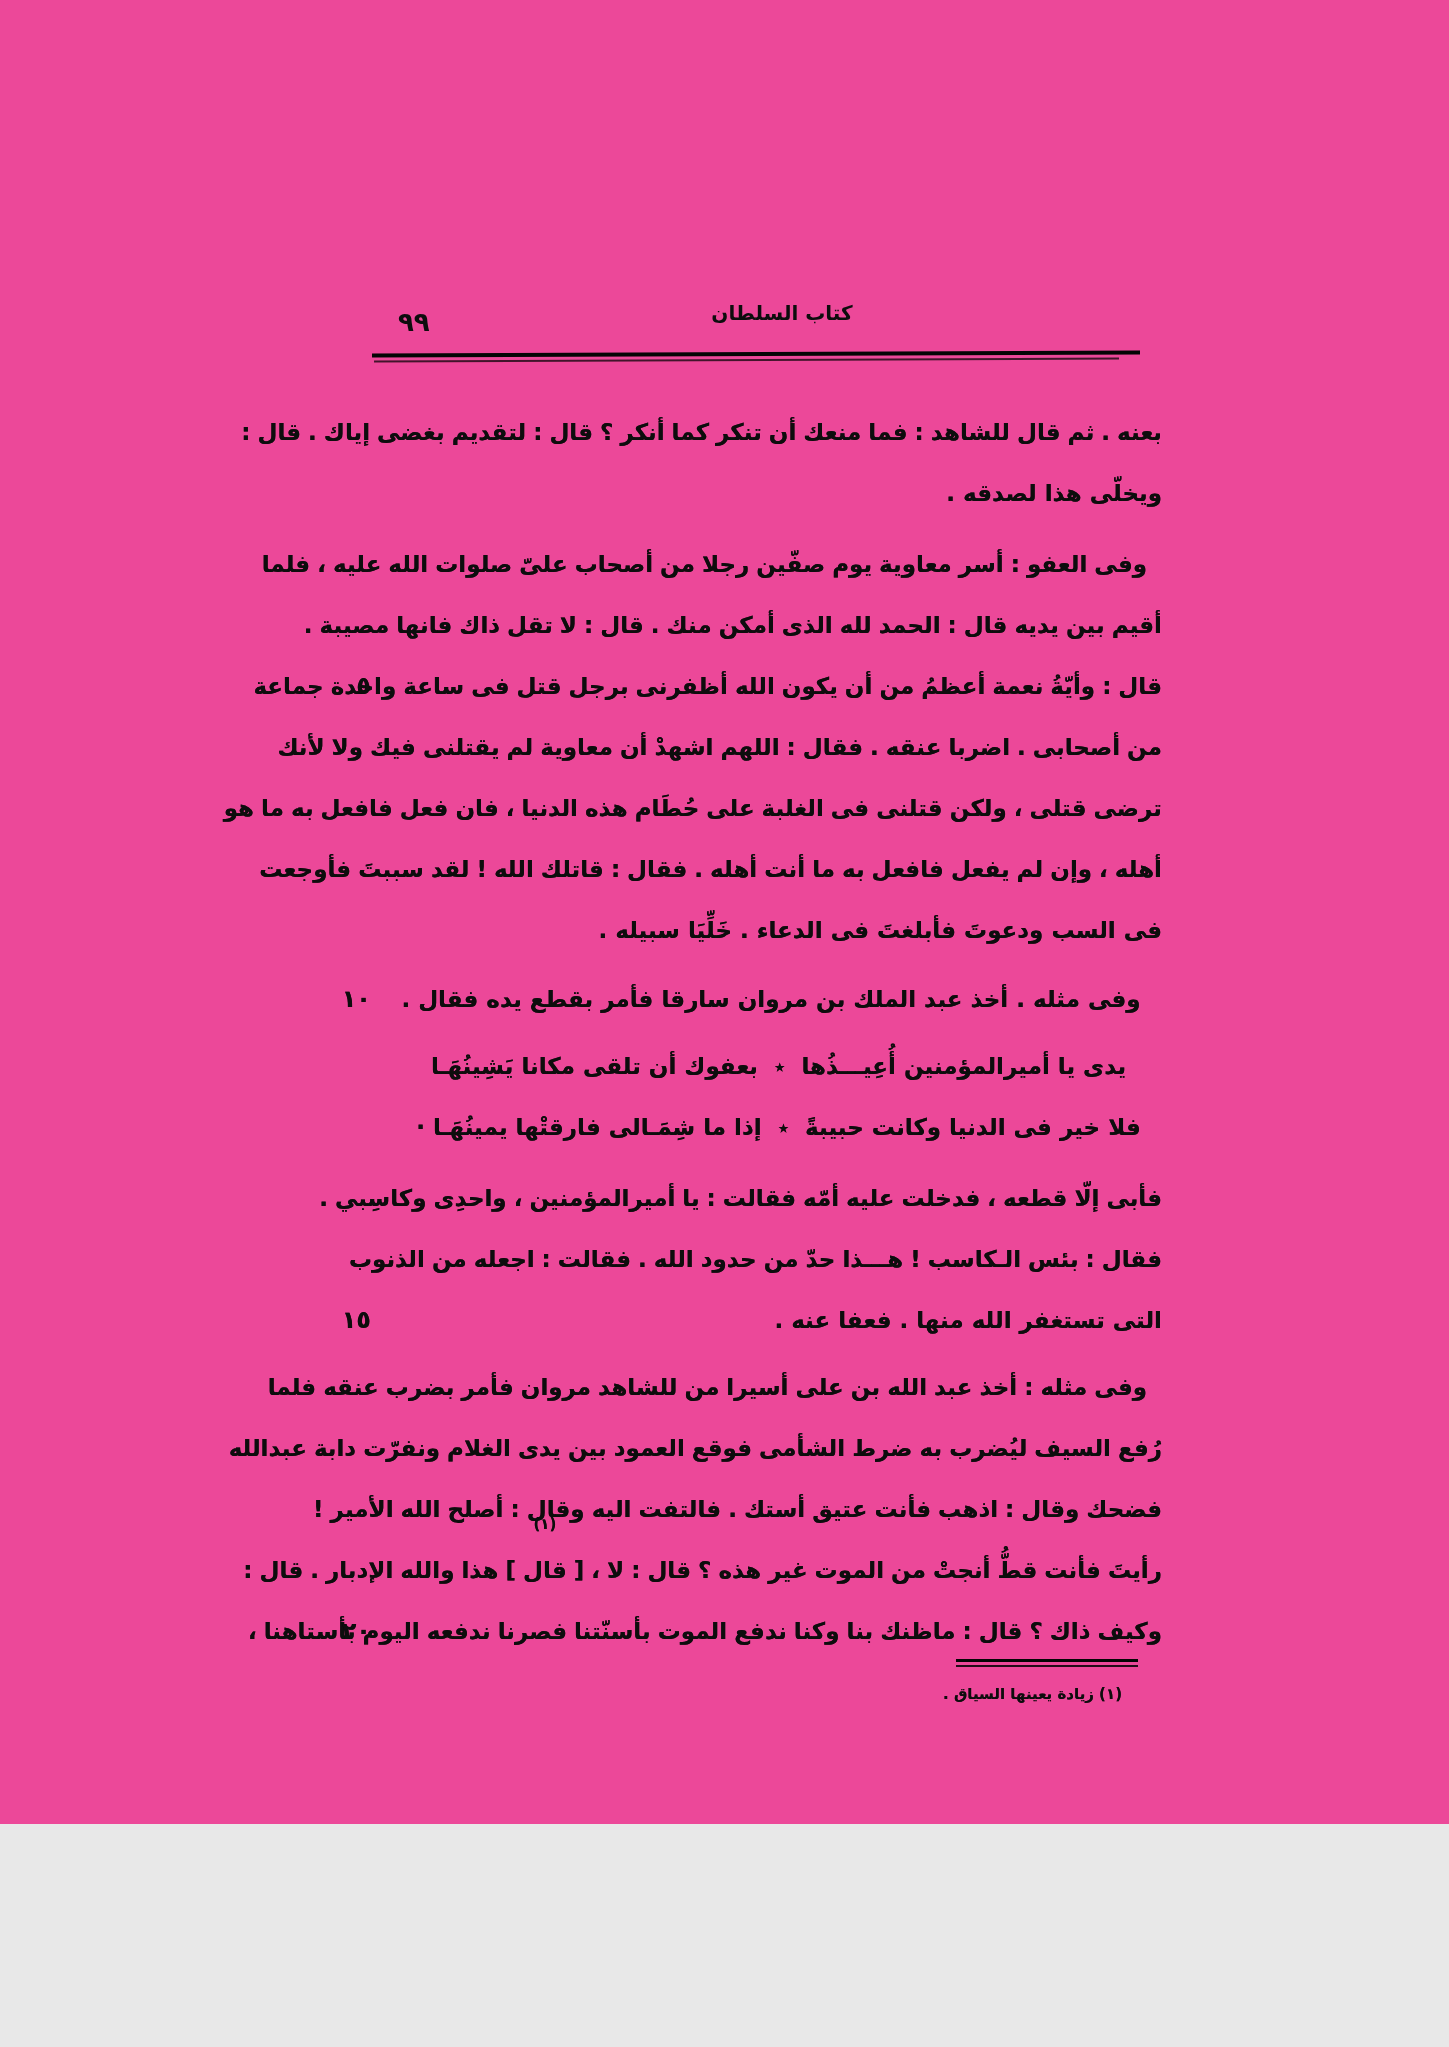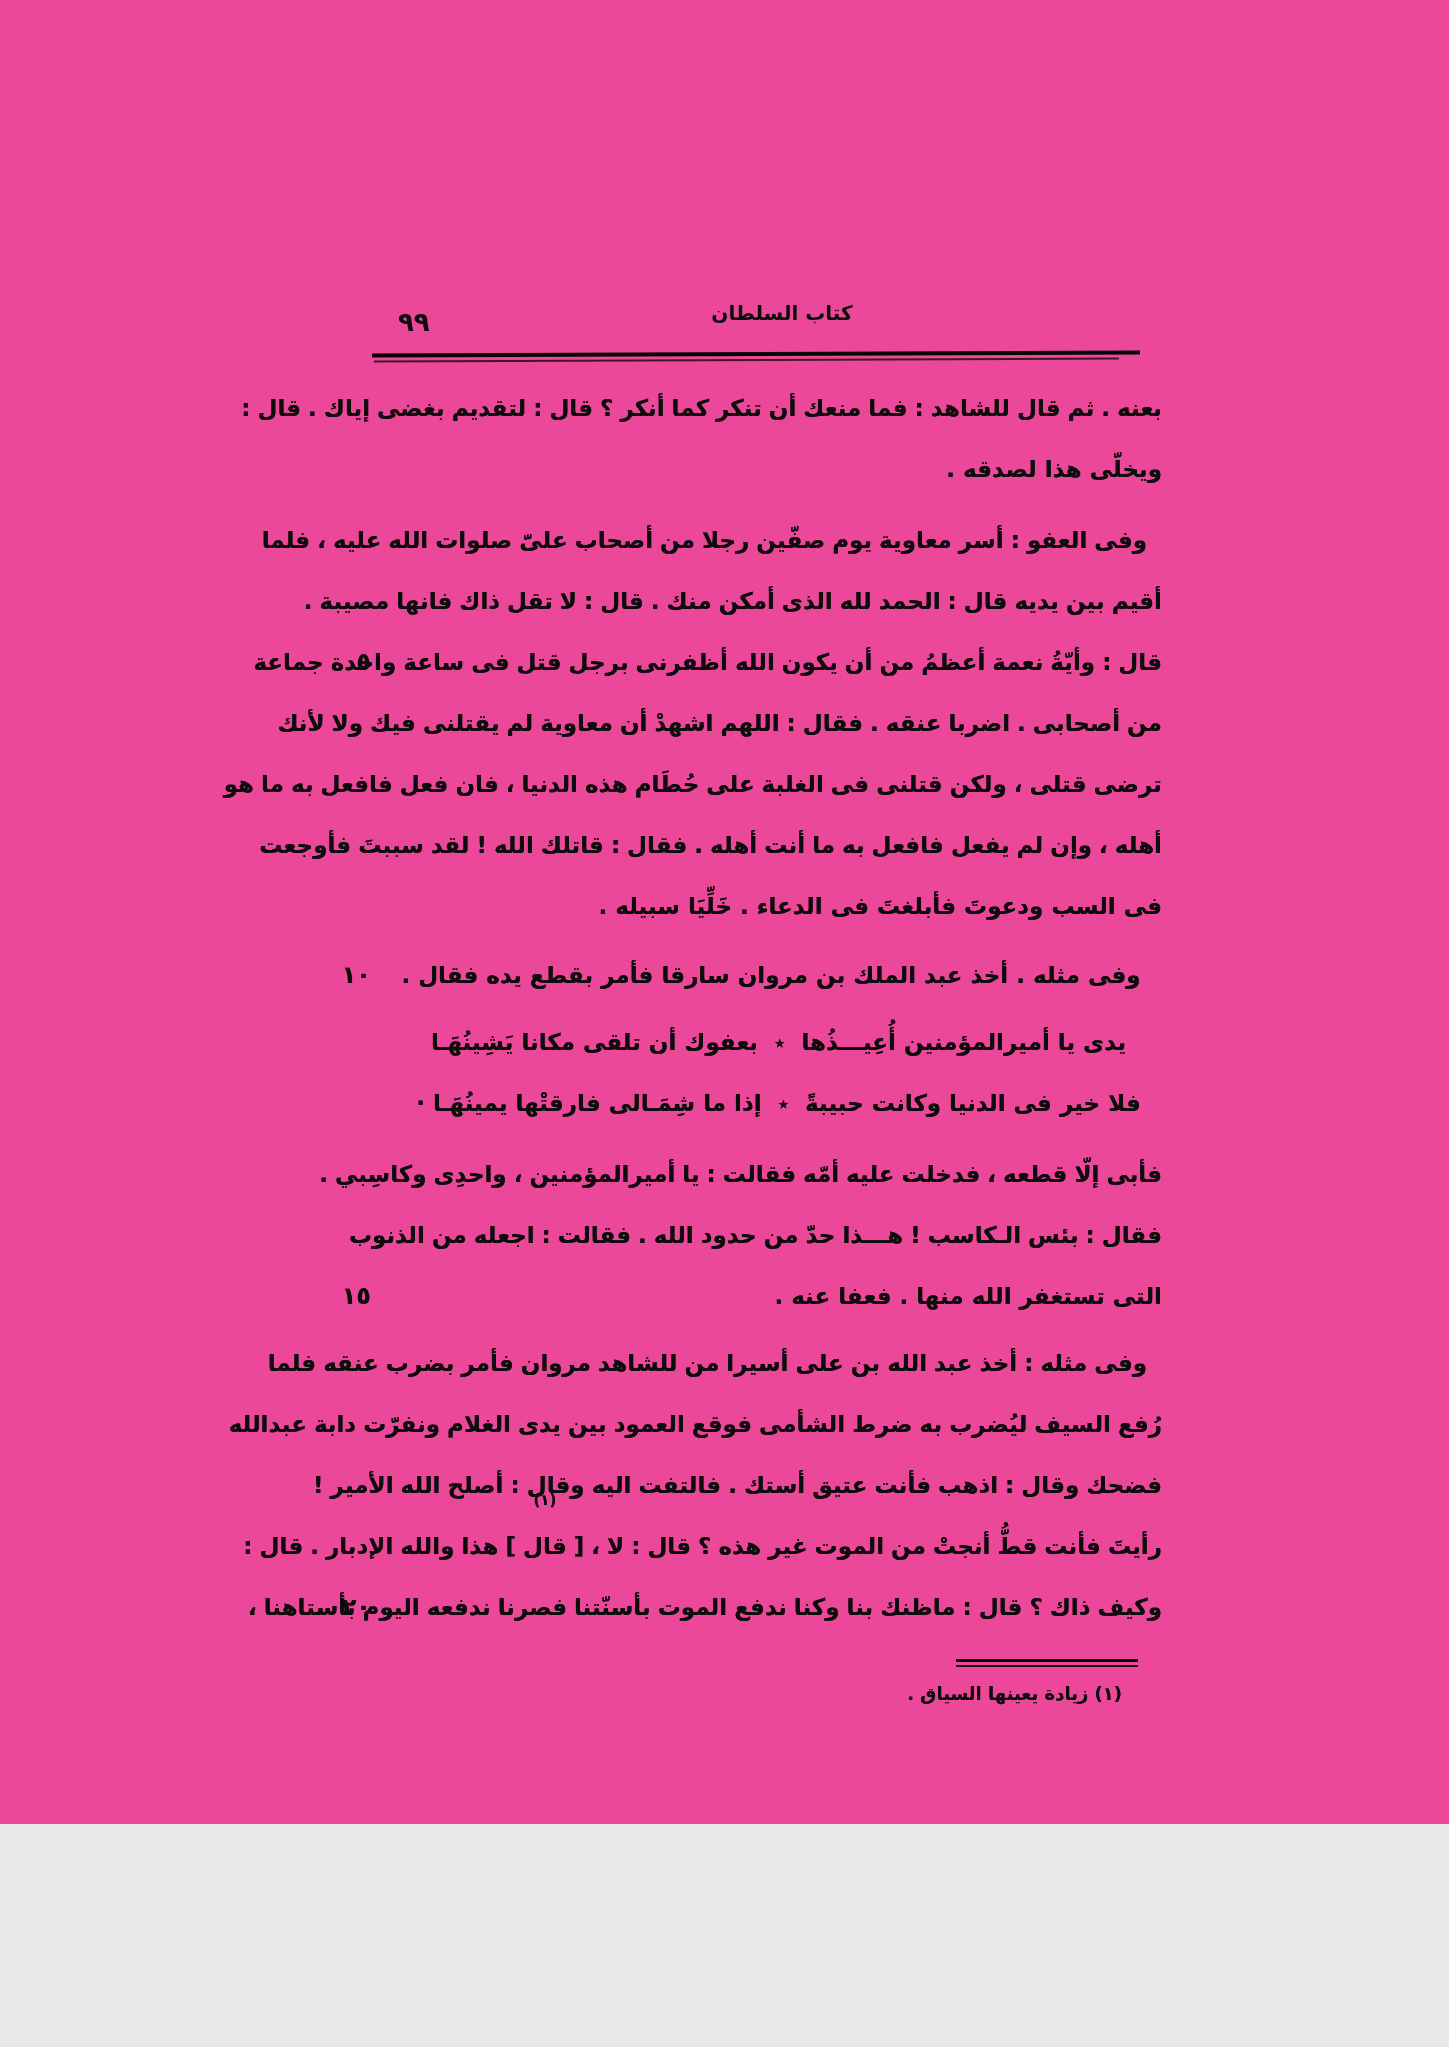--- a/index.html
+++ b/index.html
@@ -26,21 +26,21 @@
   .hdr-rule{
     position:absolute;top:352px;left:372px;width:768px;height:4px;
     background:#050505;transform:rotate(-0.22deg);
   }
   .hdr-rule::after{
     content:"";position:absolute;top:7px;left:2px;width:97%;height:2px;
     background:rgba(0,0,0,.72);
   }
   
   .body-block{
-    position:absolute;top:378px;right:287px;width:767px;
+    position:absolute;top:402px;right:287px;width:767px;
     font-size:23px;font-weight:bold;
     text-shadow:0 0 .5px rgba(0,0,0,.75);
   }
   .ln{position:relative;height:61px;line-height:61px;white-space:nowrap;}
   .j{text-align:justify;text-align-last:justify;word-spacing:-1px;}
   .r{text-align:right;}
   .c{text-align:center;}
   .ind{padding-right:15px;}
   .g6{margin-top:6px;}
   .g8{margin-top:8px;text-align:center;}
@@ -63,21 +63,21 @@
     position:absolute;top:1659px;left:956px;width:182px;height:3px;
     background:#050505;
   }
   .fn-rule::after{
     content:"";position:absolute;top:6px;left:0;width:100%;height:2px;
     background:rgba(0,0,0,.85);
   }
   .fn-text{
     position:absolute;top:1674px;left:900px;width:222px;
     direction:rtl;text-align:right;
-    font-size:18px;font-weight:bold;line-height:40px;white-space:nowrap;
+    font-size:15px;font-weight:bold;line-height:40px;white-space:nowrap;
     text-shadow:0 0 .5px rgba(0,0,0,.7);
   }
 </style>
 </head>
 <body>
 
 <div class="page">
 
   <div class="hdr-num">٩٩</div>
   <div class="hdr-title">كتاب السلطان</div>

